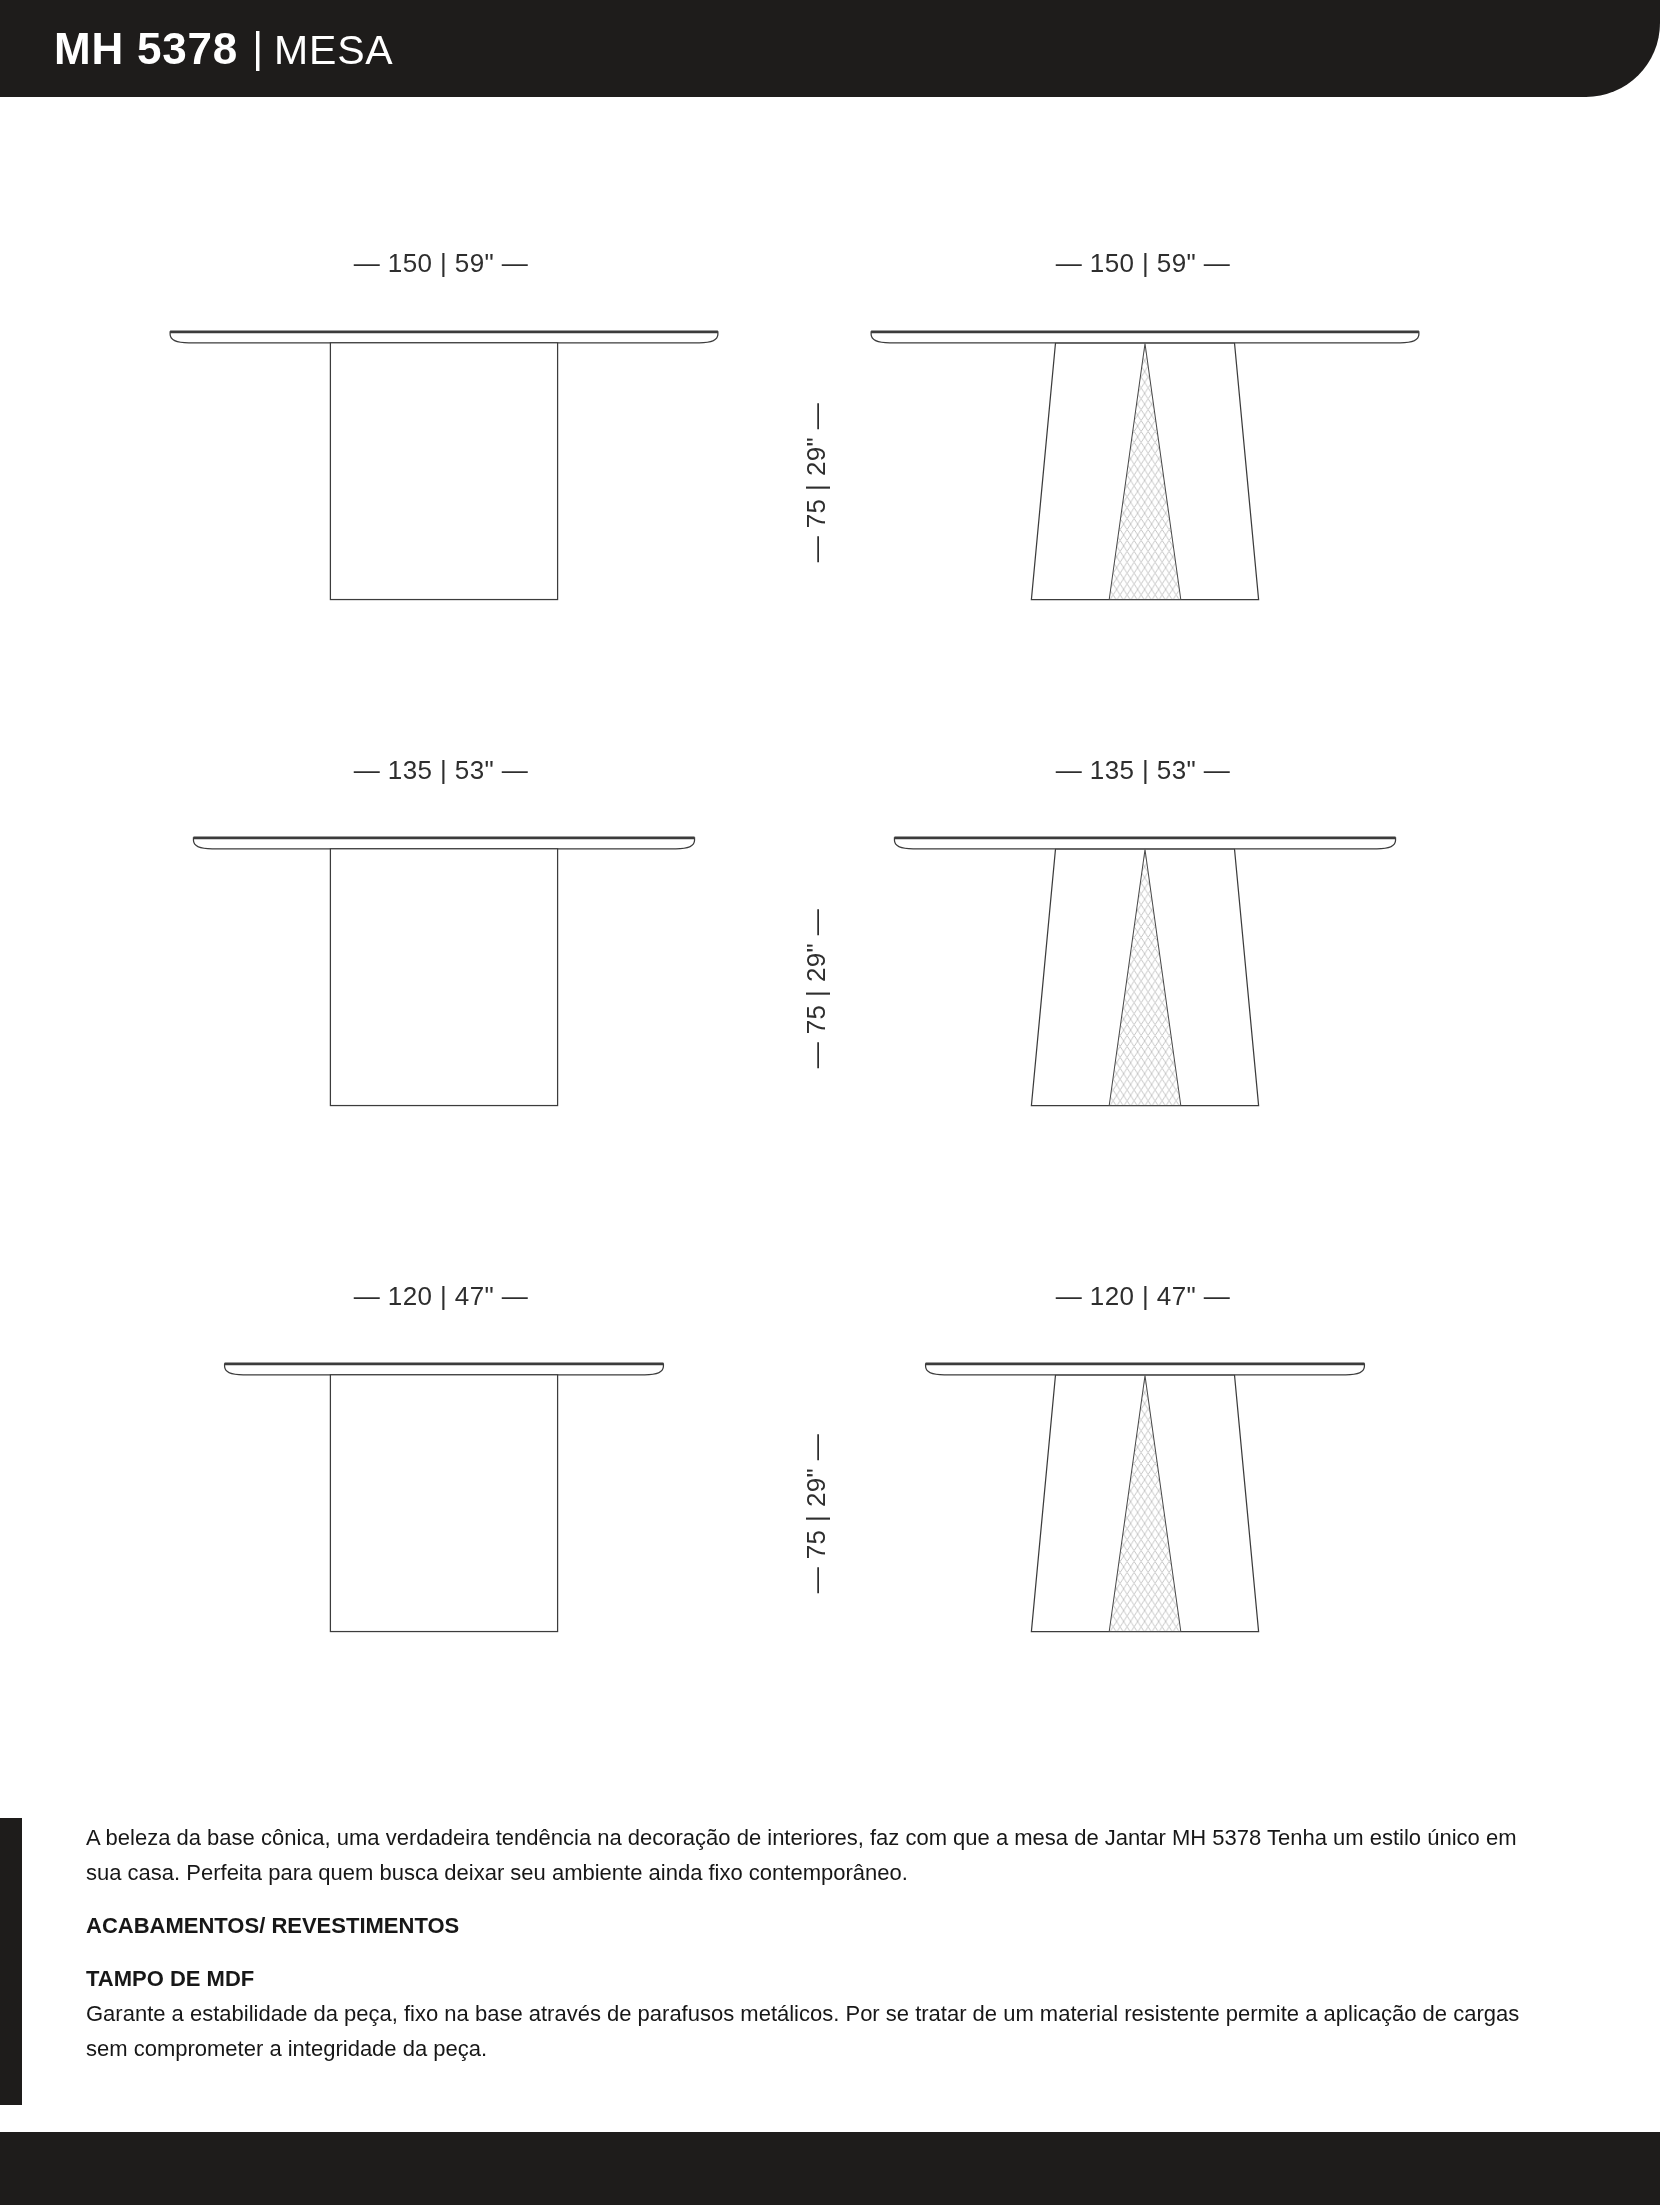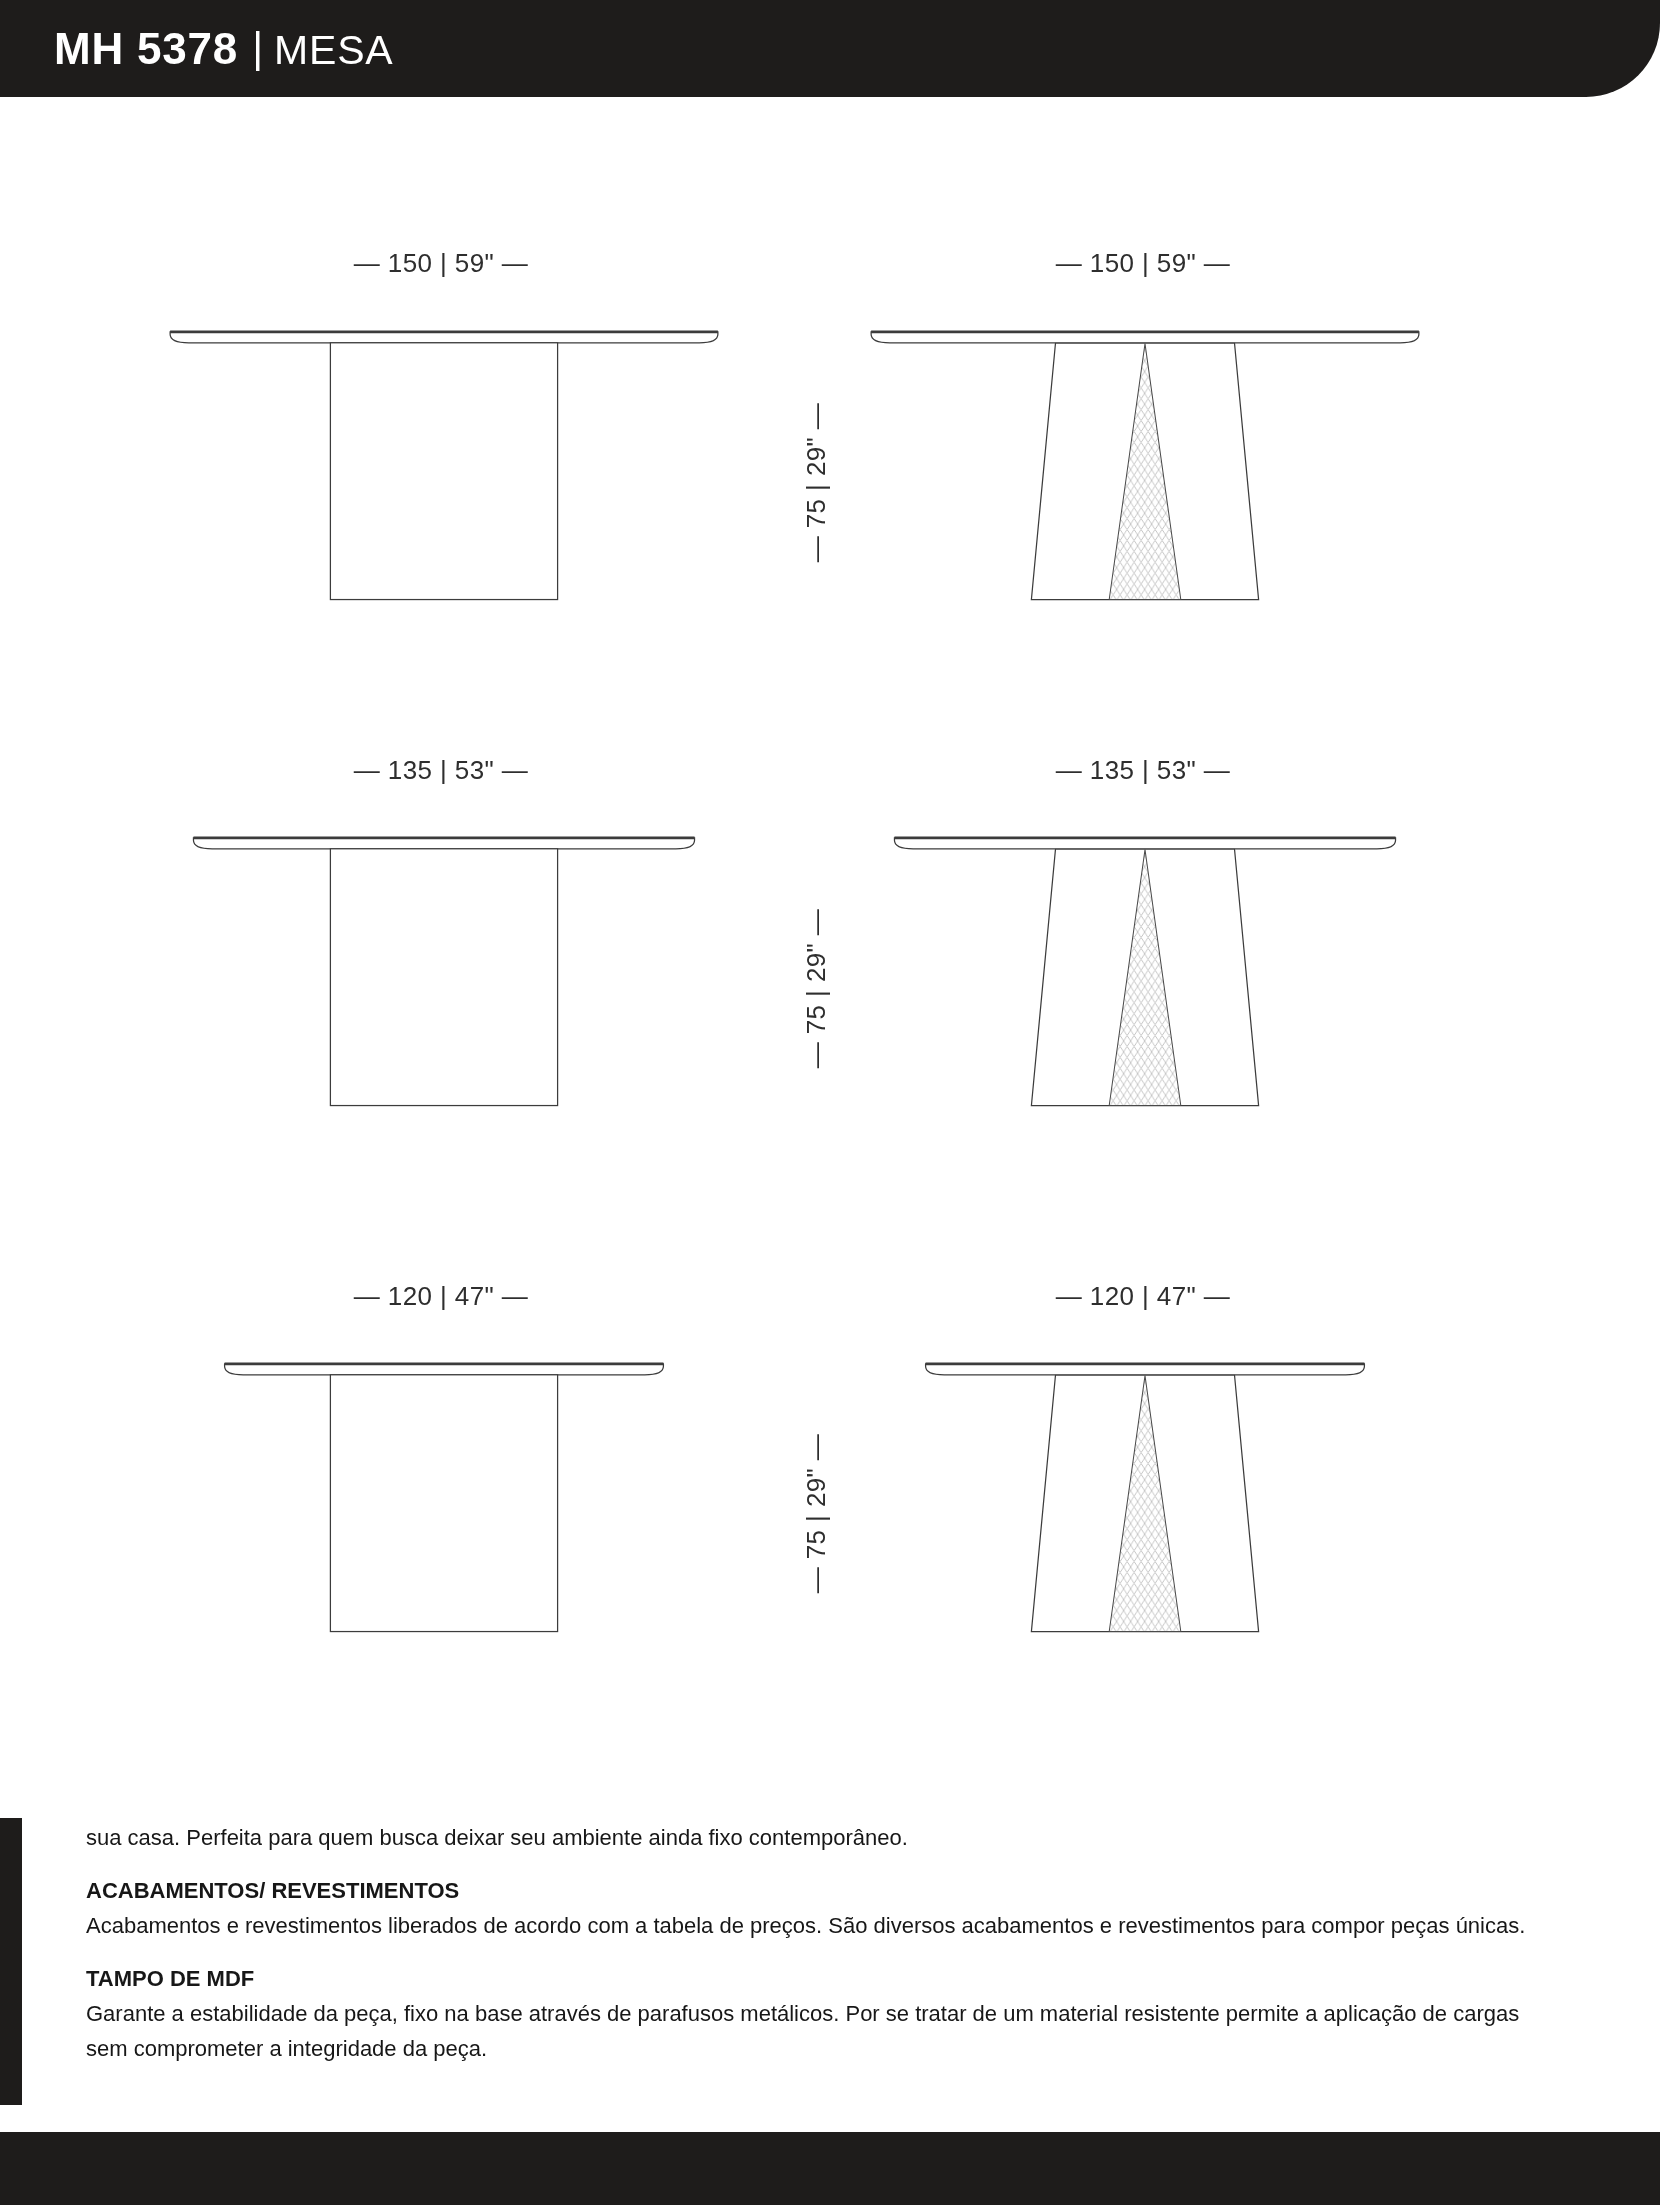--- a/index.html
+++ b/index.html
@@ -133,23 +133,23 @@
         <path d="M0,7 L4.5,0 L9,7 L4.5,14 Z" fill="none" stroke="#b5b5b5" stroke-width="1"></path>
       </pattern>
     </defs>
     <path d="M 250 19 L 219 349 L 511 349 L 480 19 Z" fill="#ffffff" stroke="#3c3c3c" stroke-width="1.6"></path>
     <path d="M 365 20 L 411 349 L 319 349 Z" fill="url(#mesh3)" stroke="#4a4a4a" stroke-width="1.3"></path>
     <path d="M 107 19 C 91 19 83 15 83 8 L 83 5 L 647 5 L 647 8 C 647 15 639 19 623 19 Z" fill="#ffffff" stroke="#3c3c3c" stroke-width="1.6"></path>
     <path d="M 83 5 L 647 5" stroke="#3c3c3c" stroke-width="3.5" fill="none"></path>
   </svg>
 
   <div class="text-block">
+    <div class="line">A beleza da base cônica, uma verdadeira tendência na decoração de interiores, faz com que a mesa de Jantar MH 5378 Tenha um estilo único em</div>
     <div class="line">sua casa. Perfeita para quem busca deixar seu ambiente ainda fixo contemporâneo.</div>
     <div class="heading h1-space">ACABAMENTOS/ REVESTIMENTOS</div>
-    <div class="line">Acabamentos e revestimentos liberados de acordo com a tabela de preços. São diversos acabamentos e revestimentos para compor peças únicas.</div>
     <div class="heading h2-space">TAMPO DE MDF</div>
     <div class="line">Garante a estabilidade da peça, fixo na base através de parafusos metálicos. Por se tratar de um material resistente permite a aplicação de cargas</div>
     <div class="line">sem comprometer a integridade da peça.</div>
   </div>
 
   <div class="side-tab"></div>
   <div class="bottom-bar"></div>
 
 </div>
 

